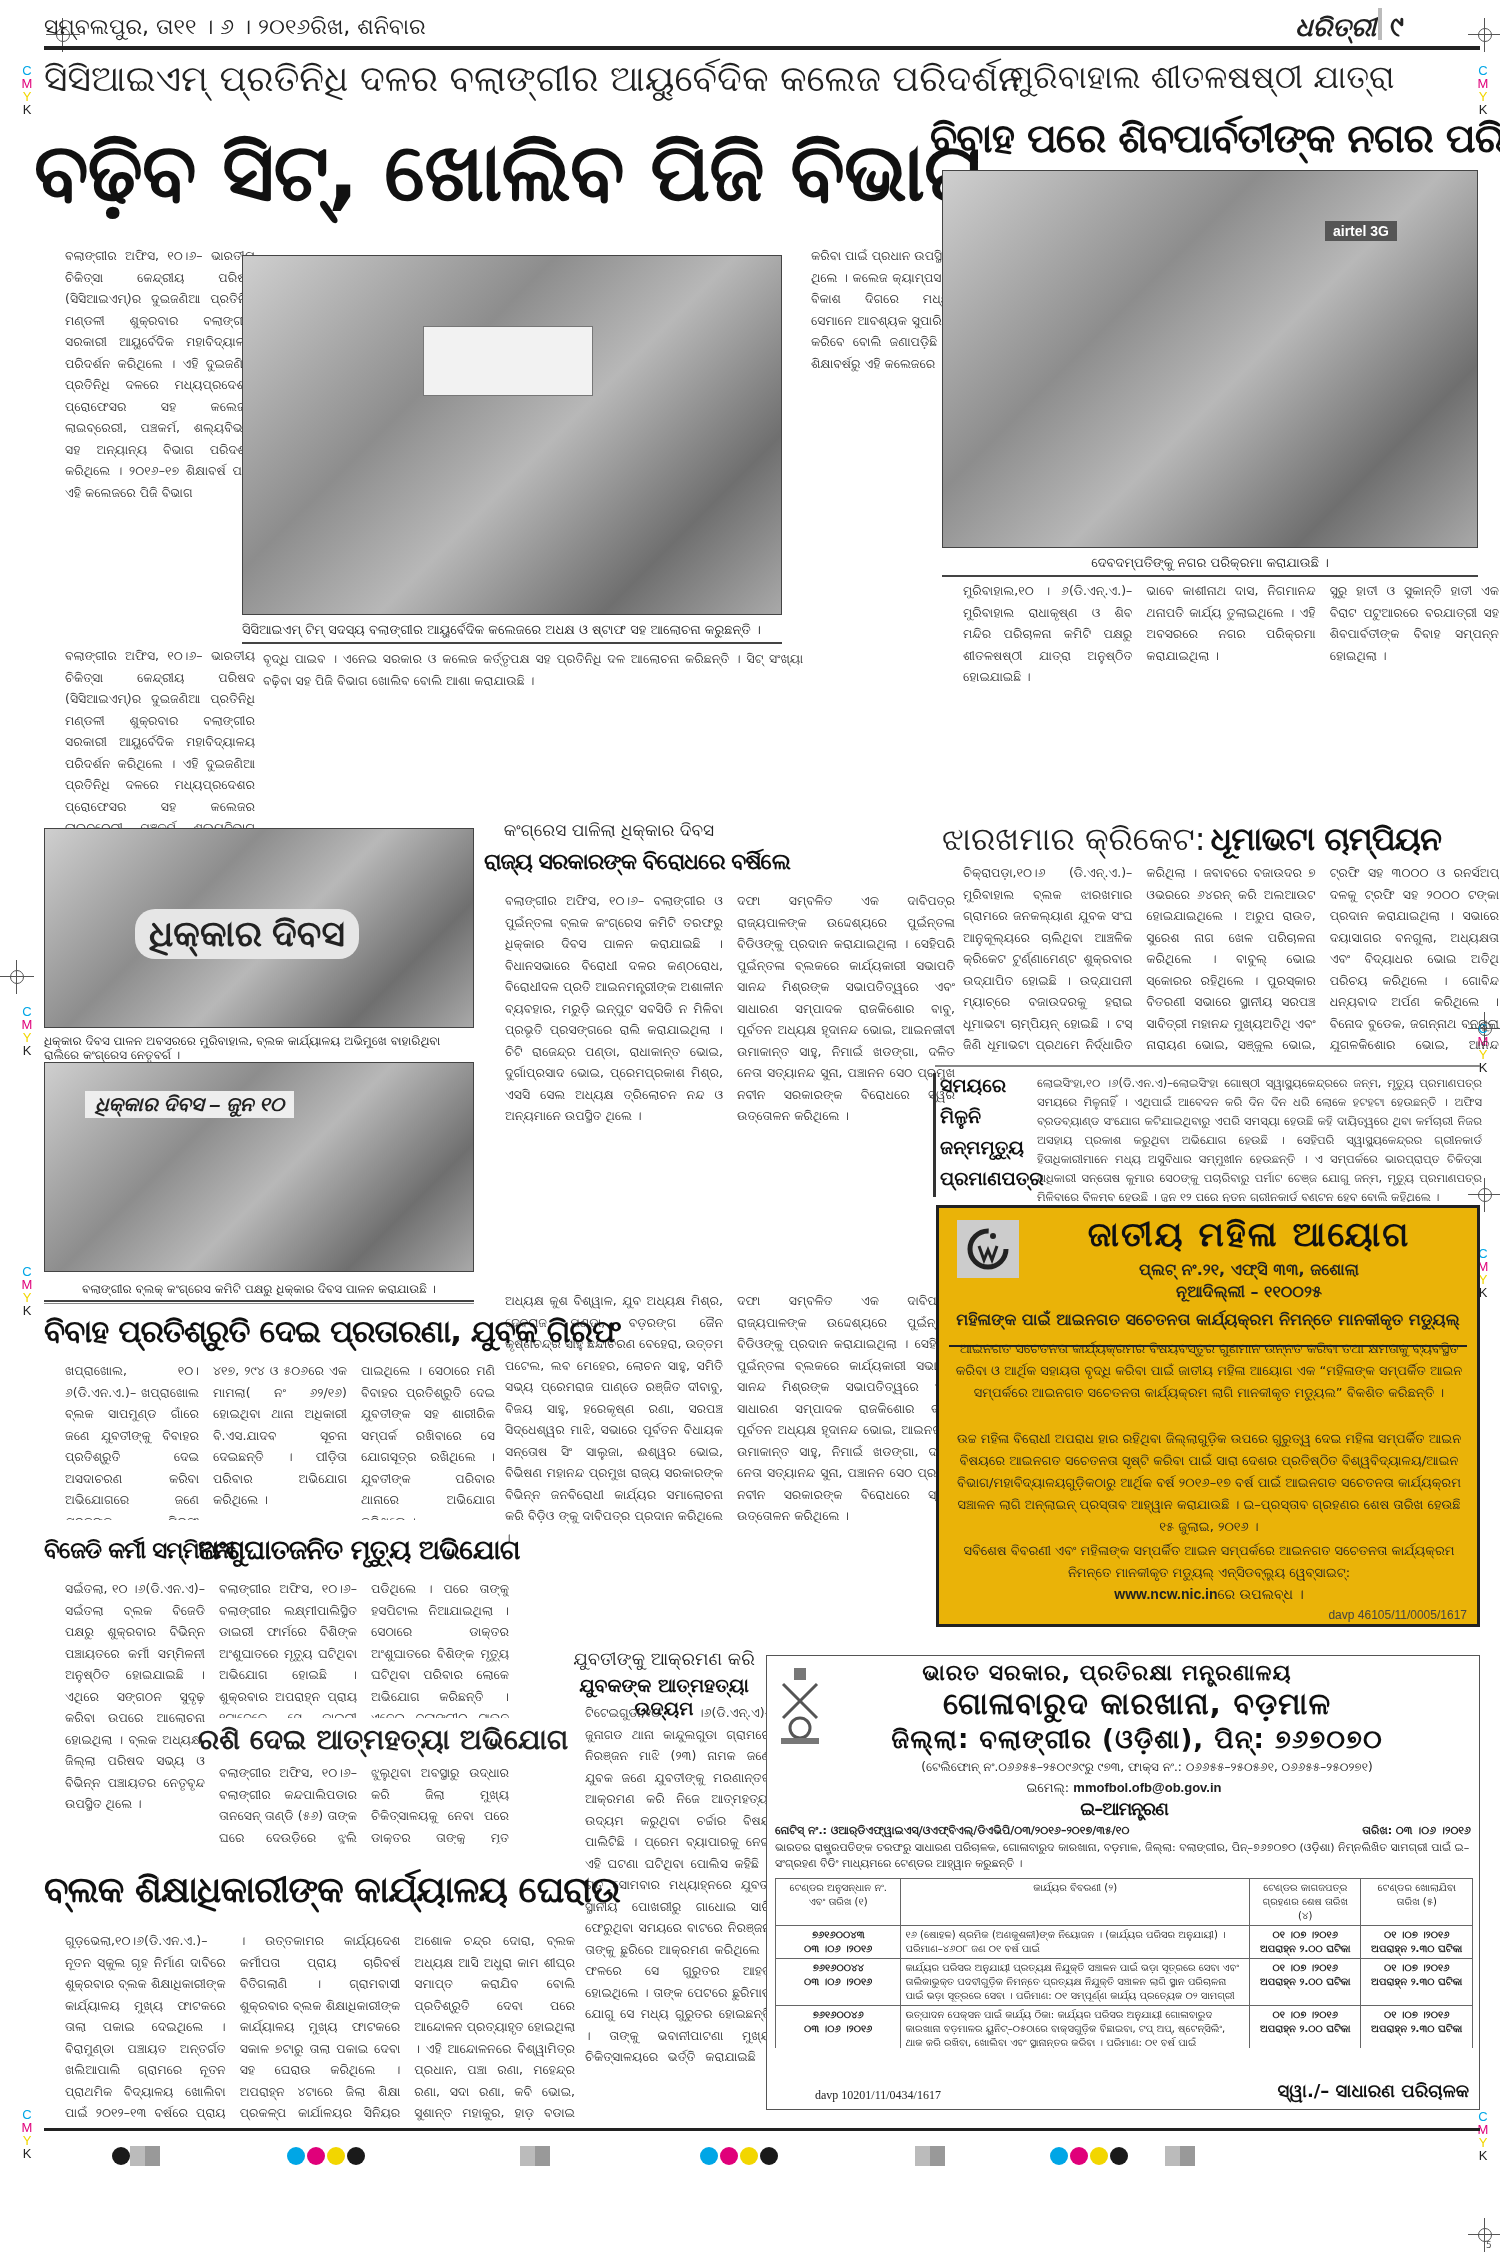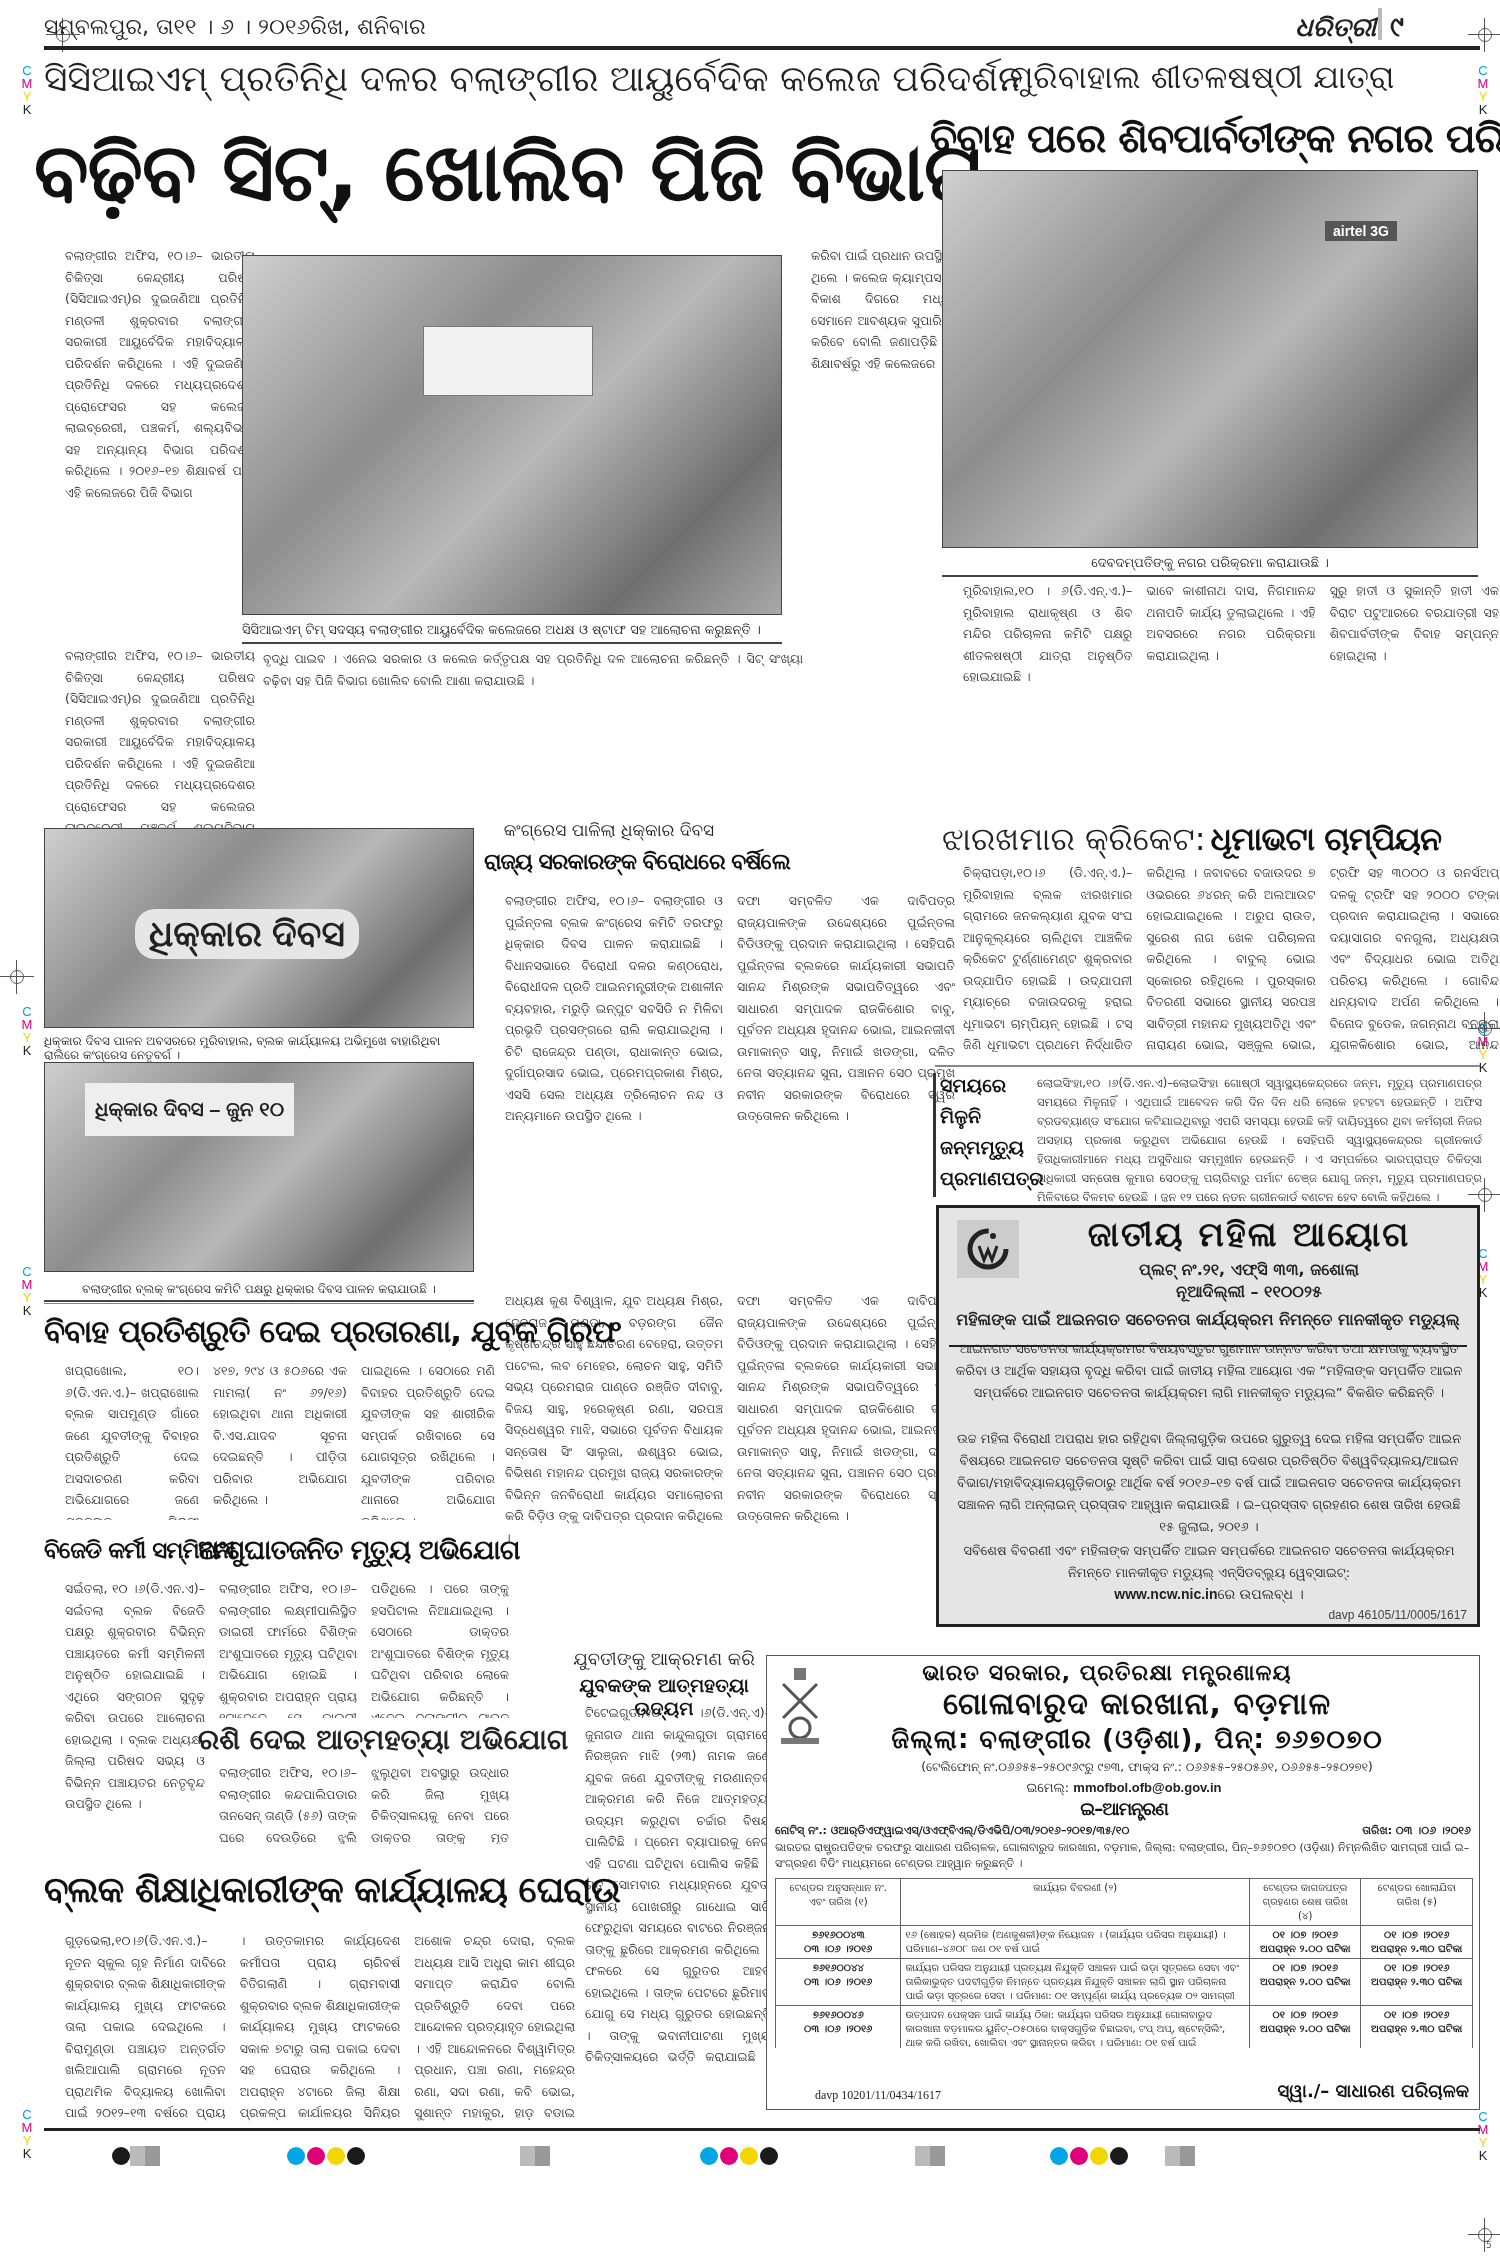--- a/index.html
+++ b/index.html
@@ -13,21 +13,21 @@
   .cmyk { position: absolute; width: 14px; font: bold 13px/13px "Liberation Sans", sans-serif; text-align: center; }
   .cmyk b { display: block; font-weight: normal; }
   .c { color: #00a6e6; } .m { color: #e0007a; } .y { color: #f2d600; } .k { color: #222; }
   .kicker { font-family: "DejaVu Sans", sans-serif; font-weight: normal; color: #222; }
   .hl { font-family: "DejaVu Sans", sans-serif; font-weight: bold; color: #111; letter-spacing: -1px; }
   .cols { position: absolute; display: flex; gap: 14px; margin-left: 21px; }
   .col { flex: 1; font-size: 12.5px; line-height: 21.5px; text-align: justify; color: #333; overflow: hidden; }
   .photo { position: absolute; background: linear-gradient(135deg,#cfcfcf 0%,#8d8d8d 35%,#b8b8b8 55%,#6f6f6f 80%,#a9a9a9 100%); border: 1px solid #444; overflow: hidden; }
   .photo .ph-txt { position: absolute; color: #fff; font: bold 14px "Liberation Sans", sans-serif; }
   .caption { position: absolute; font-size: 13px; color: #222; border-bottom: 2px solid #444; padding-bottom: 4px; }
-  .ad-box { position: absolute; border: 3px solid #222; background: #e5e5e5; }
+  .ad-box { position: absolute; border: 3px solid #222; background: #eab308; }
   .ad2-box { position: absolute; border: 1.5px solid #555; background: #fff; }
   table.tender { border-collapse: collapse; width: 100%; font-size: 10px; line-height: 14px; padding-left: 24px; }
   table.tender th, table.tender td { border: 1px solid #666; padding: 2px 4px; vertical-align: top; }
   table.tender th { font-weight: normal; text-align: center; }
   table.tender td.ctr { text-align: center; font-weight: bold; }
   .dot { position: absolute; width: 18px; height: 18px; border-radius: 50%; }
   .gray-sq { position: absolute; width: 30px; height: 20px; background: linear-gradient(90deg,#bbb 50%,#999 50%); }
 </style>
 </head>
 <body>
@@ -136,21 +136,21 @@
   <div class="col">ମୁରିବାହାଲ,୧୦ । ୬(ଡି.ଏନ୍.ଏ.)– ମୁରିବାହାଲ ରାଧାକୃଷ୍ଣ ଓ ଶିବ ମନ୍ଦିର ପରିଚାଳନା କମିଟି ପକ୍ଷରୁ ଶୀତଳଷଷ୍ଠୀ ଯାତ୍ରା ଅନୁଷ୍ଠିତ ହୋଇଯାଇଛି ।</div>
   <div class="col">ଭାବେ କାଶୀନାଥ ଦାସ, ନିଗମାନନ୍ଦ ଥନାପତି କାର୍ଯ୍ୟ ତୁଲାଇଥିଲେ । ଏହି ଅବସରରେ ନଗର ପରିକ୍ରମା କରାଯାଇଥିଲା ।</div>
   <div class="col">ସୁରୁ ହାତୀ ଓ ସୁକାନ୍ତି ହାତୀ ଏକ ବିରାଟ ପଟୁଆରରେ ବରଯାତ୍ରୀ ସହ ଶିବପାର୍ବତୀଙ୍କ ବିବାହ ସମ୍ପନ୍ନ ହୋଇଥିଲା ।</div>
 </div>
 
 <div class="photo" style="left:44px;top:828px;width:430px;height:200px;">
   <div class="ph-txt" style="left:90px;top:80px;font-size:36px;color:#222;background:#e6e6e6;padding:4px 14px;border-radius:20px;">ଧିକ୍କାର ଦିବସ</div>
 </div>
 <div class="abs" style="left:44px;top:1034px;width:430px;font-size:12px;">ଧିକ୍କାର ଦିବସ ପାଳନ ଅବସରରେ ମୁରିବାହାଲ, ବ୍ଲକ କାର୍ଯ୍ୟାଳୟ ଅଭିମୁଖେ ବାହାରିଥିବା ରାଲିରେ କଂଗ୍ରେସ ନେତୃବର୍ଗ ।</div>
 <div class="photo" style="left:44px;top:1062px;width:430px;height:210px;">
-  <div class="ph-txt" style="left:40px;top:20px;font-size:20px;color:#222;background:#eee;padding:15px 10px;">ଧିକ୍କାର ଦିବସ – ଜୁନ ୧୦</div>
+  <div class="ph-txt" style="left:40px;top:28px;font-size:20px;color:#222;background:#eee;padding:2px 10px;font-style:italic;">ଧିକ୍କାର ଦିବସ – ଜୁନ ୧୦</div>
 </div>
 <div class="caption" style="left:44px;top:1282px;width:430px;text-align:center;font-size:12px;">ବଲାଙ୍ଗୀର ବ୍ଲକ୍ କଂଗ୍ରେସ କମିଟି ପକ୍ଷରୁ ଧିକ୍କାର ଦିବସ ପାଳନ କରାଯାଉଛି ।</div>
 
 <div class="abs kicker" style="left:484px;top:820px;width:250px;font-size:17px;text-align:center;">କଂଗ୍ରେସ ପାଳିଲା ଧିକ୍କାର ଦିବସ</div>
 <div class="abs hl" style="left:484px;top:845px;width:250px;font-size:22px;line-height:34px;white-space:nowrap;">ରାଜ୍ୟ ସରକାରଙ୍କ ବିରୋଧରେ ବର୍ଷିଲେ</div>
 <div class="cols" style="left:484px;top:890px;width:450px;height:390px;">
   <div class="col">ବଲାଙ୍ଗୀର ଅଫିସ, ୧୦।୬– ବଲାଙ୍ଗୀର ଓ ପୁଇଁନ୍ତଳା ବ୍ଲକ କଂଗ୍ରେସ କମିଟି ତରଫରୁ ଧିକ୍କାର ଦିବସ ପାଳନ କରାଯାଇଛି । ବିଧାନସଭାରେ ବିରୋଧୀ ଦଳର କଣ୍ଠରୋଧ, ବିରୋଧୀଦଳ ପ୍ରତି ଆଇନମନ୍ତ୍ରୀଙ୍କ ଅଶାଳୀନ ବ୍ୟବହାର, ମରୁଡ଼ି ଇନ୍‌ପୁଟ ସବସିଡି ନ ମିଳିବା ପ୍ରଭୃତି ପ୍ରସଙ୍ଗରେ ରାଲି କରାଯାଇଥିଲା । ଚିଟି ରାଜେନ୍ଦ୍ର ପଣ୍ଡା, ରାଧାକାନ୍ତ ଭୋଇ, ଦୁର୍ଗାପ୍ରସାଦ ଭୋଇ, ପ୍ରେମପ୍ରକାଶ ମିଶ୍ର, ଏସସି ସେଲ ଅଧ୍ୟକ୍ଷ ତ୍ରିଲୋଚନ ନନ୍ଦ ଓ ଅନ୍ୟମାନେ ଉପସ୍ଥିତ ଥିଲେ ।</div>
   <div class="col">ଦଫା ସମ୍ବଳିତ ଏକ ଦାବିପତ୍ର ରାଜ୍ୟପାଳଙ୍କ ଉଦ୍ଦେଶ୍ୟରେ ପୁଇଁନ୍ତଳା ବିଡିଓଙ୍କୁ ପ୍ରଦାନ କରାଯାଇଥିଲା । ସେହିପରି ପୁଇଁନ୍ତଳା ବ୍ଲକରେ କାର୍ଯ୍ୟକାରୀ ସଭାପତି ସାନନ୍ଦ ମିଶ୍ରଙ୍କ ସଭାପତିତ୍ୱରେ ଏବଂ ସାଧାରଣ ସମ୍ପାଦକ ରାଜକିଶୋର ବାବୁ, ପୂର୍ବତନ ଅଧ୍ୟକ୍ଷ ହୃଦାନନ୍ଦ ଭୋଇ, ଆଇନଜୀବୀ ଉମାକାନ୍ତ ସାହୁ, ନିମାଇଁ ଖଡଙ୍ଗା, ଦଳିତ ନେତା ସତ୍ୟାନନ୍ଦ ସୁନା, ପଞ୍ଚାନନ ସେଠ ପ୍ରମୁଖ ନବୀନ ସରକାରଙ୍କ ବିରୋଧରେ ସ୍ୱର ଉତ୍ତୋଳନ କରିଥିଲେ ।</div>
 </div>
 <div class="cols" style="left:484px;top:1290px;width:450px;height:340px;">

